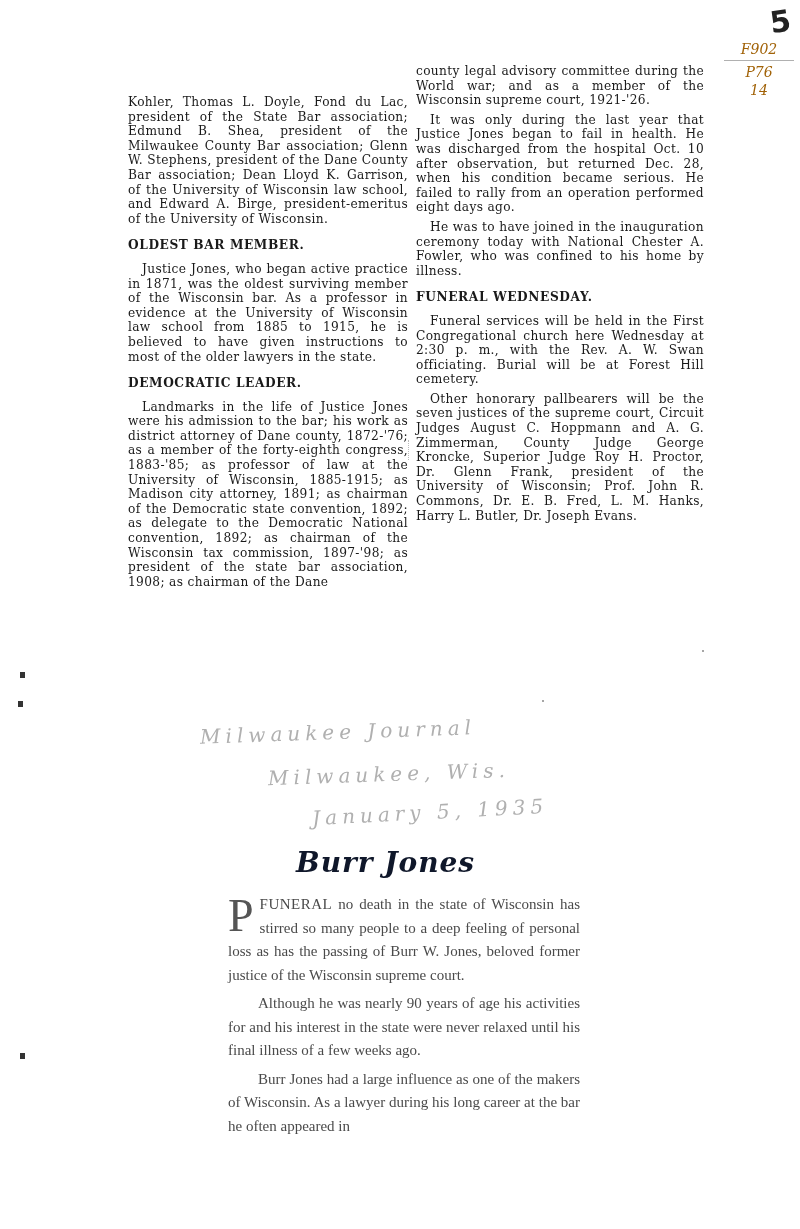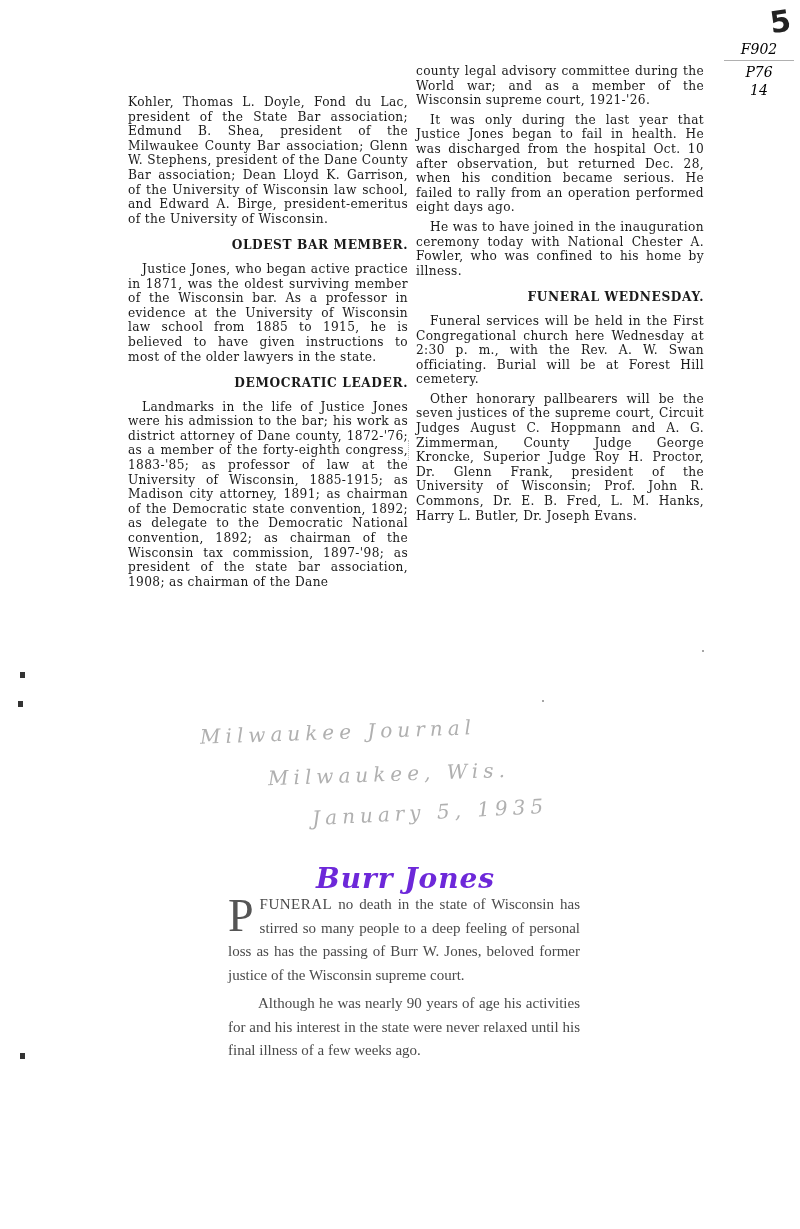--- a/index.html
+++ b/index.html
@@ -1,28 +1,28 @@
 <!DOCTYPE html>
 <html><head>
 <meta charset="utf-8">
 <style>
   html, body { margin: 0; padding: 0; background: #ffffff; }
   body { width: 800px; height: 1229px; position: relative; overflow: hidden; color: #1a1a1a; }
   .col { position: absolute; font-family: "DejaVu Serif", serif; font-size: 12.2px; line-height: 14.6px; text-align: justify; letter-spacing: 0.35px; }
   .col p { margin: 0; text-indent: 14px; }
   .col p.noindent { text-indent: 0; }
-  .col h3 { margin: 12px 0 9px 0; font-family: "DejaVu Serif", serif; font-size: 12.2px; font-weight: bold; letter-spacing: 0.6px; text-align: right; }
+  .col h3 { margin: 12px 0 9px 0; font-family: "DejaVu Serif", serif; font-size: 12.2px; font-weight: bold; letter-spacing: 0.6px; text-align: left; }
   .col p + p { margin-top: 5px; }
   #col-left { left: 128px; top: 64px; width: 280px; margin-top: 31px; }
   #col-right { left: 416px; top: 64px; width: 288px; }
   .hand-num { position: absolute; left: 770px; top: 4px; font-family: "DejaVu Sans", sans-serif; font-size: 30px; font-weight: bold; color: #222; transform: rotate(-8deg); }
-  .hand-ref { position: absolute; left: 724px; top: 40px; font-family: "DejaVu Serif", serif; font-style: italic; font-size: 14px; color: #000000; line-height: 18px; text-align: center; width: 70px; }
+  .hand-ref { position: absolute; left: 724px; top: 40px; font-family: "DejaVu Serif", serif; font-style: italic; font-size: 14px; color: #a16207; line-height: 18px; text-align: center; width: 70px; }
   .hand-ref .line { border-top: 1px solid #b0b0b0; margin: 2px 0; }
   .clip-line { position: absolute; font-family: "DejaVu Serif", serif; font-style: italic; color: #b0b0b0; font-size: 20px; letter-spacing: 5px; }
-  .masthead { position: absolute; left: 316px; top: 846px; font-family: "DejaVu Serif", serif; font-weight: bold; font-size: 28px; color: #6d28d9; letter-spacing: 1px; font-style: italic; margin-top: 16px; }
+  .masthead { position: absolute; left: 296px; top: 846px; font-family: "DejaVu Serif", serif; font-weight: bold; font-size: 28px; color: #0f172a; letter-spacing: 1px; font-style: italic; }
   #editorial { position: absolute; left: 228px; top: 893px; width: 352px; font-family: "Liberation Serif", serif; font-size: 15px; line-height: 23.5px; color: #4a4a4a; text-align: justify; }
   #editorial p { margin: 0; }
   #editorial p + p { margin-top: 5px; text-indent: 30px; }
   .dropcap { float: left; font-size: 46px; line-height: 38px; margin: 4px 6px 0 0; color: #555; font-family: "Liberation Serif", serif; }
   .caps { letter-spacing: 0.5px; }
   .punch { position: absolute; width: 5px; height: 6px; background: #333; }
   .speck { position: absolute; width: 2px; height: 2px; background: #888; border-radius: 1px; }
   .gutter-dots { position: absolute; left: 408px; top: 440px; width: 2px; height: 20px; border-left: 1px dotted #bbb; }
 </style>
 </head>
@@ -56,19 +56,20 @@
 </div>
 
 <div class="clip-line" style="left:200px; top:720px; transform:rotate(-2deg);">Milwaukee Journal</div>
 <div class="clip-line" style="left:268px; top:762px; transform:rotate(-2deg);">Milwaukee, Wis.</div>
 <div class="clip-line" style="left:312px; top:800px; transform:rotate(-3deg);">January 5, 1935</div>
 
 <div class="masthead">Burr Jones</div>
 <div id="editorial">
   <p><span class="dropcap">P</span><span class="caps">FUNERAL</span><span> no death in the state of Wisconsin has stirred so many people to a deep feeling of personal loss as has the passing of Burr W. Jones, beloved former justice of the Wisconsin supreme court.</span></p>
   <p>Although he was nearly 90 years of age his activities for and his interest in the state were never relaxed until his final illness of a few weeks ago.</p>
+  <p>Burr Jones had a large influence as one of the makers of Wisconsin. As a lawyer during his long career at the bar he often appeared in</p>
 </div>
 
 <div class="punch" style="left:20px; top:672px;"></div>
 <div class="punch" style="left:18px; top:701px;"></div>
 <div class="punch" style="left:20px; top:1053px;"></div>
 <div class="speck" style="left:702px; top:650px;"></div>
 <div class="speck" style="left:542px; top:700px;"></div>
 
 </body></html>

